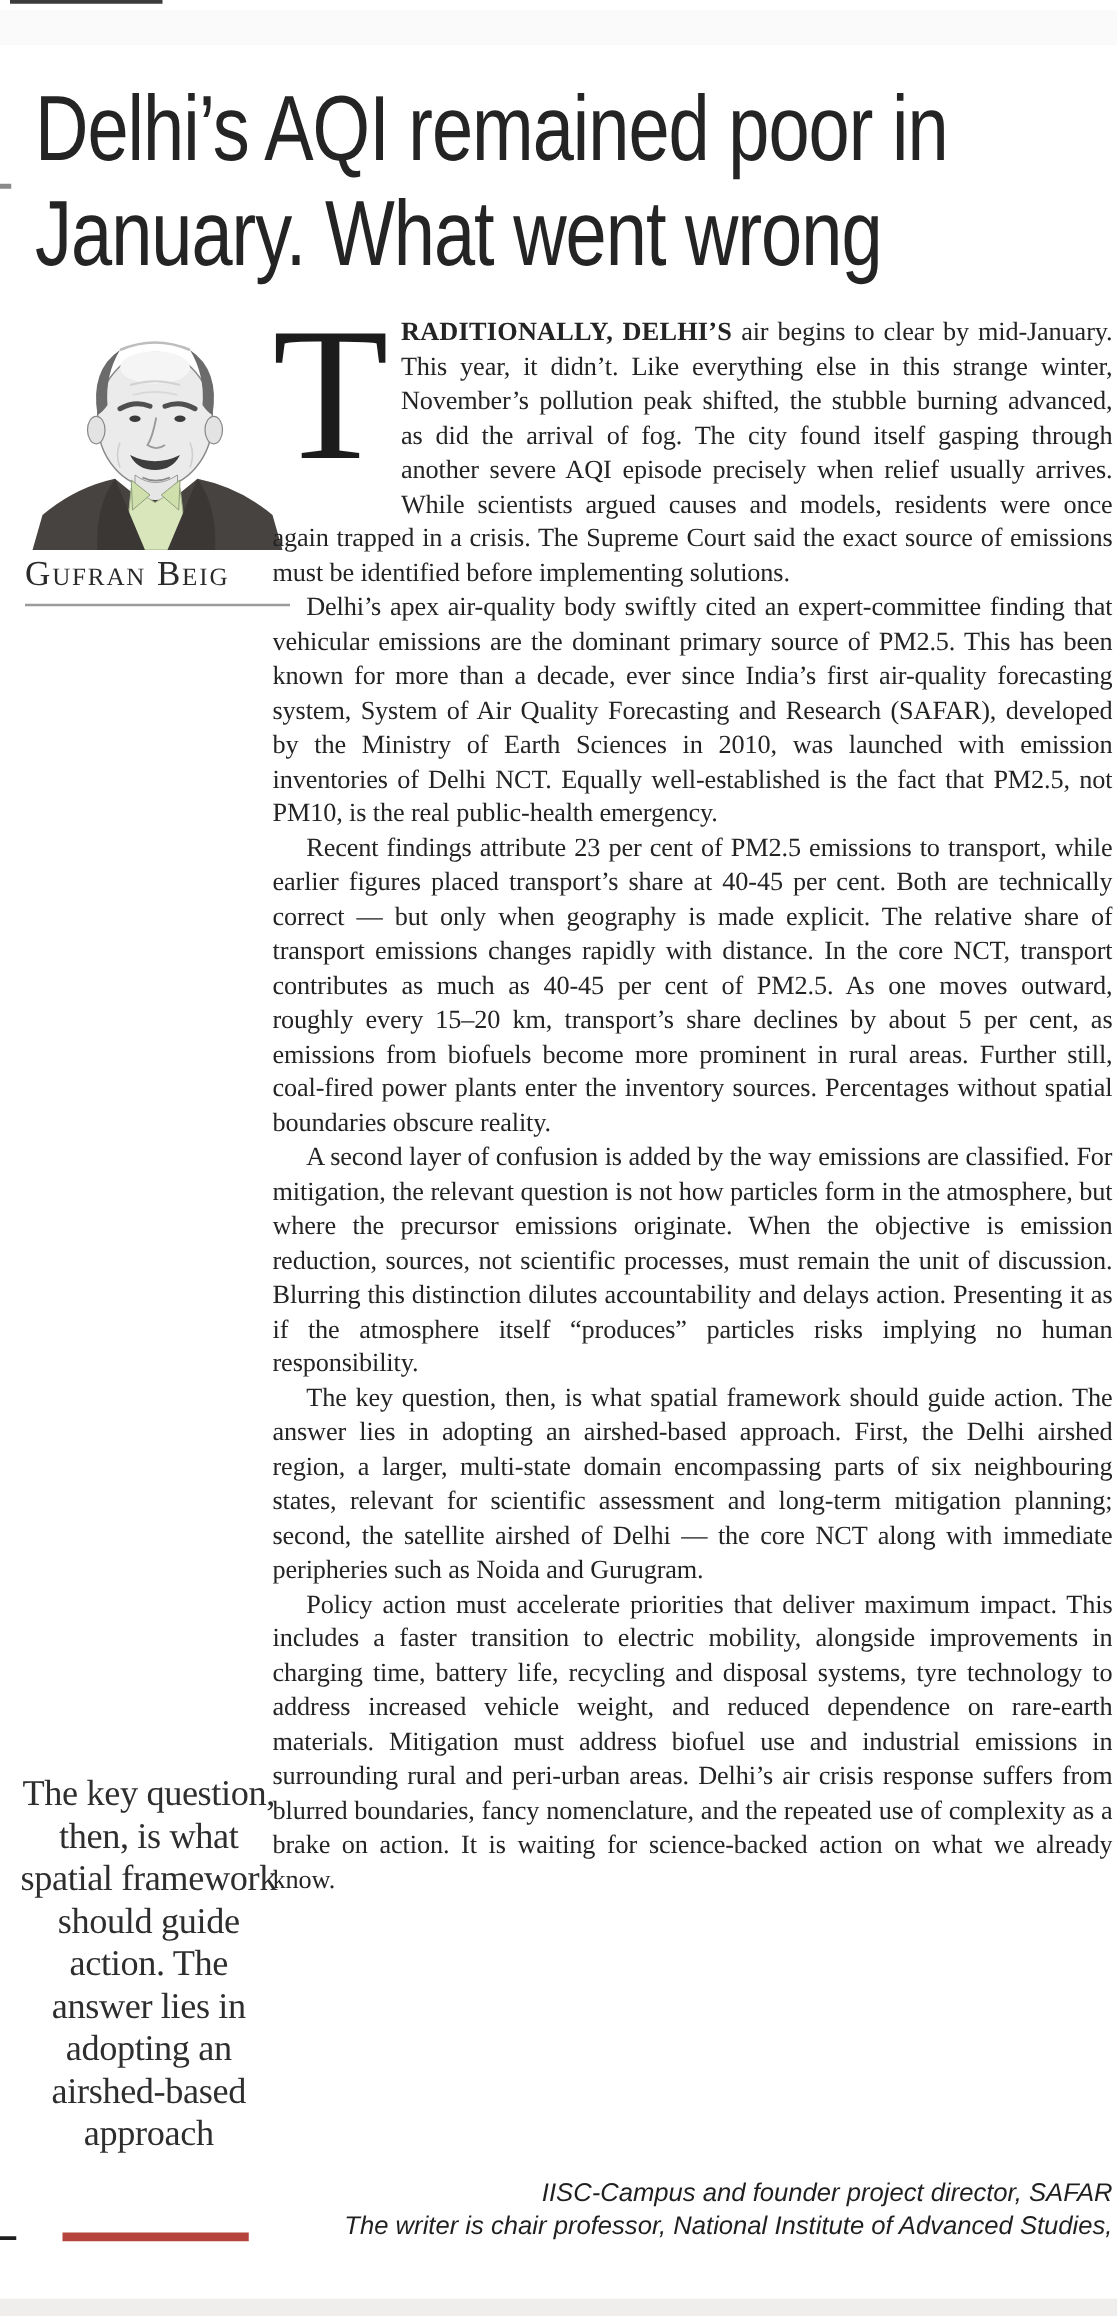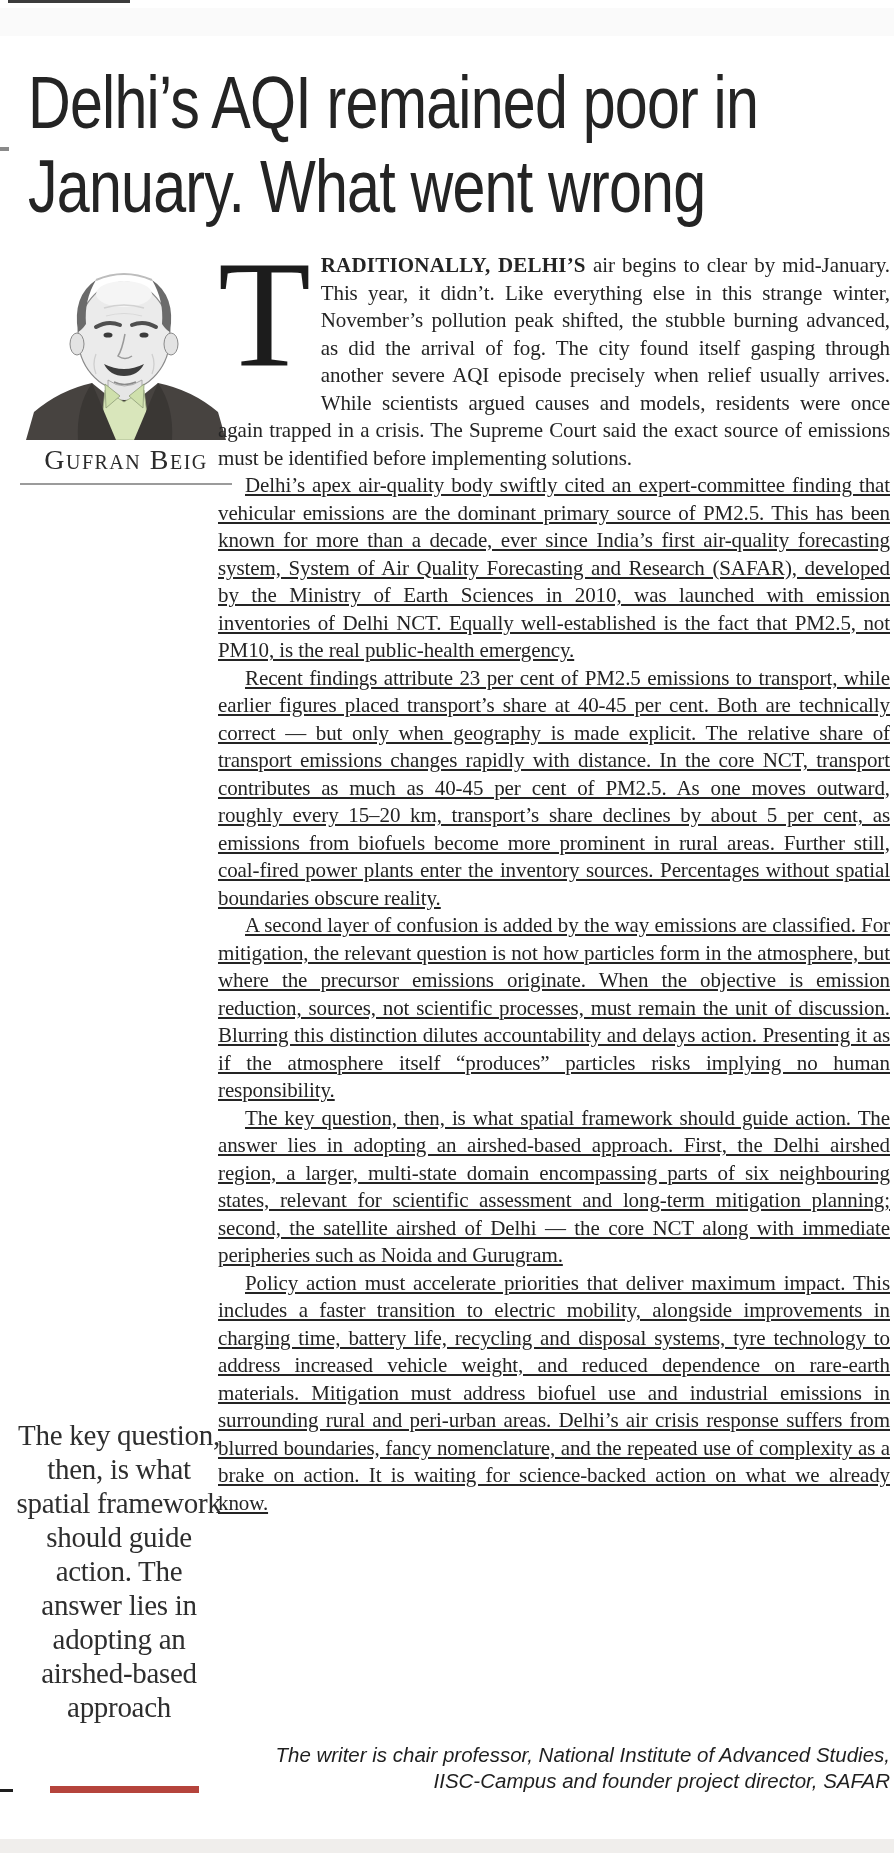--- a/index.html
+++ b/index.html
@@ -20,34 +20,34 @@
     display:inline-block; white-space:nowrap;
     font-family:"Liberation Sans", sans-serif; font-weight:400;
     font-size:74px; line-height:84px; letter-spacing:-1px; color:#242424;
     transform:scaleX(0.80); transform-origin:left center;
   }
 
   
   .author-block { position:absolute; left:20px; top:250px; width:212px; }
   .author-block svg { display:block; }
   .author-caption {
-    margin-top:5px; text-align:center; font-variant:small-caps;
+    margin-top:5px; text-align:left; font-variant:small-caps;
     font-family:"Liberation Serif", serif; font-size:28px; line-height:30px;
     letter-spacing:1.5px; color:#2b2b2b;
   }
   .author-rule { margin-top:8px; height:2px; background:#9b9b9b; width:100%; }
 
   
   .body-col {
     position:absolute; left:218px; top:252px; width:672px; height:1482px;
     overflow:hidden; text-align:justify;
     font-size:21px; line-height:27.5px; letter-spacing:-0.1px; color:#242424;
   }
   .body-col p { margin:0; }
-  .body-col p.indent { text-indent:27px;text-decoration:underline; }
+  .body-col p.indent { text-indent:27px; }
   .dropcap {
     float:left; font-size:152px; line-height:118px; height:138px;
     padding:4px 10px 0 0; color:#1c1c1c;
   }
   .lead-caps { letter-spacing:0.2px;font-weight:bold; }
 
   
   .pull-quote {
     position:absolute; left:16px; top:1418px; width:206px;
     text-align:center; font-size:29px; line-height:34px;
@@ -130,18 +130,18 @@
     <p class="para indent">A second layer of confusion is added by the way emissions are classified. For mitigation, the relevant question is not how particles form in the atmosphere, but where the precursor emissions originate. When the objective is emission reduction, sources, not scientific processes, must remain the unit of discussion. Blurring this distinction dilutes accountability and delays action. Presenting it as if the atmosphere itself “produces” particles risks implying no human responsibility.</p>
     <p class="para indent">The key question, then, is what spatial framework should guide action. The answer lies in adopting an airshed-based approach. First, the Delhi airshed region, a larger, multi-state domain encompassing parts of six neighbouring states, relevant for scientific assessment and long-term mitigation planning; second, the satellite airshed of Delhi — the core NCT along with immediate peripheries such as Noida and Gurugram.</p>
     <p class="para indent">Policy action must accelerate priorities that deliver maximum impact. This includes a faster transition to electric mobility, alongside improvements in charging time, battery life, recycling and disposal systems, tyre technology to address increased vehicle weight, and reduced dependence on rare-earth materials. Mitigation must address biofuel use and industrial emissions in surrounding rural and peri-urban areas. Delhi’s air crisis response suffers from blurred boundaries, fancy nomenclature, and the repeated use of complexity as a brake on action. It is waiting for science-backed action on what we already know.</p>
   </div>
 
   <div class="pull-quote">The key question, then, is what spatial framework should guide action. The answer lies in adopting an airshed-based approach</div>
   <div class="red-bar" id="red-bar" style="background: rgb(181, 68, 60);"></div>
   <div class="left-tick-2"></div>
 
   <div class="credit">
+    <div>IISC-Campus and founder project director, SAFAR</div>
     <div>The writer is chair professor, National Institute of Advanced Studies,</div>
-    <div>IISC-Campus and founder project director, SAFAR</div>
   </div>
 
   <div class="bottom-band"></div>
 </div>
 
 </body></html>

